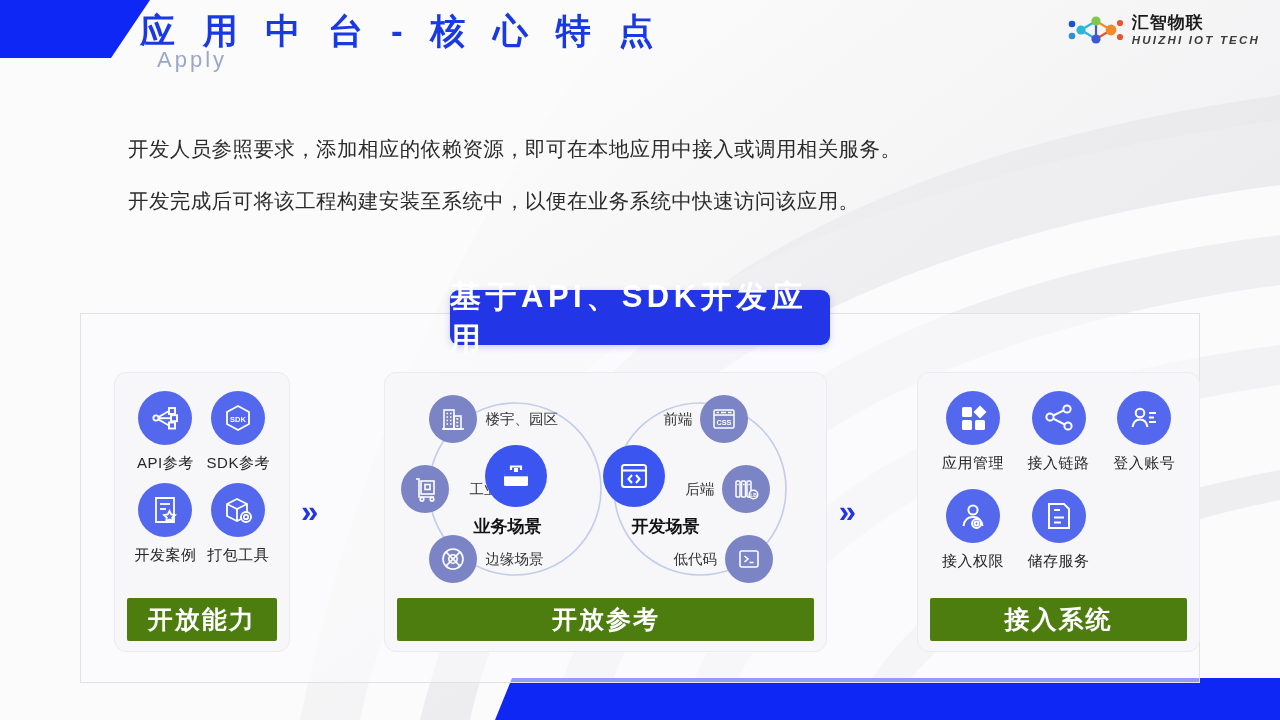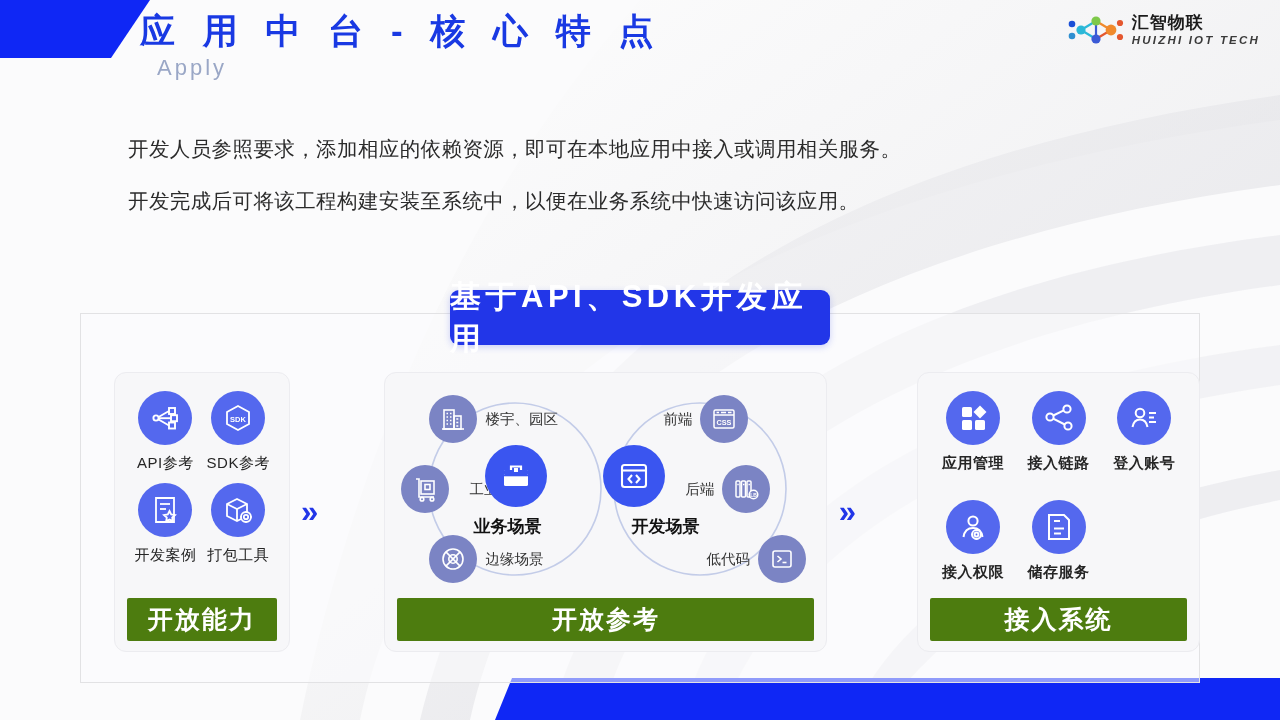--- a/index.html
+++ b/index.html
@@ -24,21 +24,21 @@
     background: #0f27f5;
     clip-path: polygon(0 0, 100% 0, 74% 100%, 0 100%);
   }
   .header-title {
     position: absolute; left: 140px; top: 8px;
     font-size: 35px; font-weight: 700; color: #1939e3;
     letter-spacing: 9px; white-space: nowrap;
     font-family: "Liberation Sans", "DejaVu Sans", sans-serif;
   }
   .header-sub {
-    position: absolute; left: 157px; top: 55px;
+    position: absolute; left: 157px; top: 47px;
     font-size: 22px; color: #9aa7c6; letter-spacing: 3px;
     font-weight: 400;
   }
 
   
   .logo { position: absolute; right: 20px; top: 10px; display: flex; align-items: center; gap: 7px; }
   .logo-text-wrap { display: flex; flex-direction: column; align-items: flex-start; line-height: 1; }
   .logo-cn { font-size: 17px; font-weight: 700; color: #1b1b1b; letter-spacing: 1px; }
   .logo-en { font-size: 11.5px; font-weight: 700; font-style: italic; color: #3a3a3a; letter-spacing: 2.2px; margin-top: 4px; }
 
@@ -86,21 +86,21 @@
 
   .arrow-sep {
     width: 46px; height: 280px;
     display: flex; align-items: center; justify-content: center;
     color: #2236e8; font-size: 31px; font-weight: 700;
   }
 
   
   .icon-grid { display: grid; justify-items: center; }
   .grid-2x2 { grid-template-columns: repeat(2, 1fr); row-gap: 10px; padding: 6px 14px 0; }
-  .grid-3x2 { grid-template-columns: repeat(3, 1fr); row-gap: 27px; padding: 6px 12px 0; font-weight: bold; }
+  .grid-3x2 { grid-template-columns: repeat(3, 1fr); row-gap: 16px; padding: 6px 12px 0; }
 
   .icon-item { display: flex; flex-direction: column; align-items: center; }
   .circ {
     width: 54px; height: 54px; border-radius: 50%;
     background: #5468ee;
     display: flex; align-items: center; justify-content: center;
   }
   .circ.small { width: 48px; height: 48px; }
   .circ.grey { background: #7b84c4; }
   .circ svg { display: block; }
@@ -322,21 +322,21 @@
             <rect x="9.5" y="6" width="4" height="16" rx="1"></rect>
             <rect x="15" y="6" width="4" height="16" rx="1"></rect>
             <path d="M5.3 9.5h1.4M11 9.5h1.4M16.5 9.5h1.4"></path>
             <circle cx="21.5" cy="19.5" r="4.3" fill="#7b84c4"></circle>
             <text x="21.5" y="21.6" font-size="5" fill="#fff" stroke="none" text-anchor="middle" font-family="Liberation Sans, sans-serif" font-weight="700">LB</text>
           </svg>
         </div>
       </div>
 
       <div class="node" style="left:288px; top:150px;">
-        <div class="node-label" style="margin-right:8px;margin-left:33px;">低代码</div>
+        <div class="node-label" style="margin-right:8px;">低代码</div>
         <div class="circ grey small">
           <svg width="28" height="28" viewBox="0 0 28 28" fill="none" stroke="#fff" stroke-width="1.6">
             <rect x="5" y="6" width="18" height="16" rx="2"></rect>
             <path d="M9.5 11 L13 14 L9.5 17"></path>
             <path d="M14.5 17.5 L18.5 17.5"></path>
           </svg>
         </div>
       </div>
 
       <div class="center-icon" style="left:100px; top:60px;">

